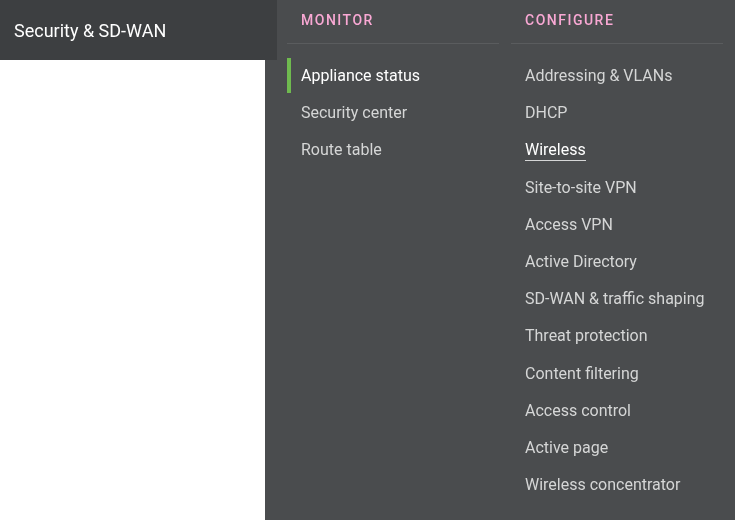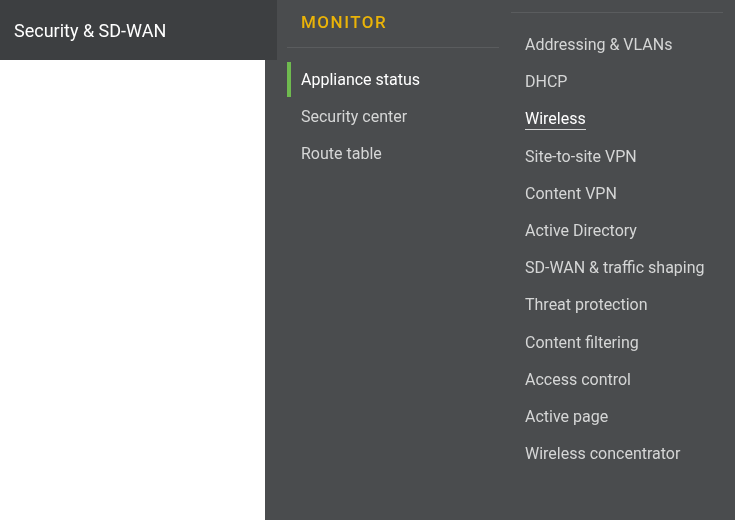--- a/index.html
+++ b/index.html
@@ -44,22 +44,22 @@
       padding-left: 10px;
       display: flex;
       flex-direction: row;
     }
     .col {
       flex: 1;
       display: flex;
       flex-direction: column;
     }
     .col-header {
-      color: #eab308;
-      font-size: 17px;
+      color: #f9a8d4;
+      font-size: 14px;
       letter-spacing: 1.5px;
       font-weight: 500;
       padding: 0 14px 10px 14px;
       margin-bottom: 5px;
     }
     .divider {
       height: 1px;
       background: #5a5c5e;
       margin-bottom: 14px;
       margin-right: 12px;
@@ -120,36 +120,37 @@
       <div class="menu-item">
         <span>Security center</span>
       </div>
       <div class="menu-item">
         <span>Route table</span>
       </div>
     </div>
   </div>
 
   <div class="col">
+    <div class="col-header">CONFIGURE</div>
     <div class="divider"></div>
     <div class="menu-list">
       <div class="menu-item">
         <span>Addressing &amp; VLANs</span>
       </div>
       <div class="menu-item">
         <span>DHCP</span>
       </div>
       <div class="menu-item hover-link">
         <span class="underline">Wireless</span>
       </div>
       <div class="menu-item">
         <span>Site-to-site VPN</span>
       </div>
       <div class="menu-item">
-        <span>Content VPN</span>
+        <span>Access VPN</span>
       </div>
       <div class="menu-item">
         <span>Active Directory</span>
       </div>
       <div class="menu-item">
         <span>SD-WAN &amp; traffic&nbsp;shaping</span>
       </div>
       <div class="menu-item">
         <span>Threat protection</span>
       </div>

